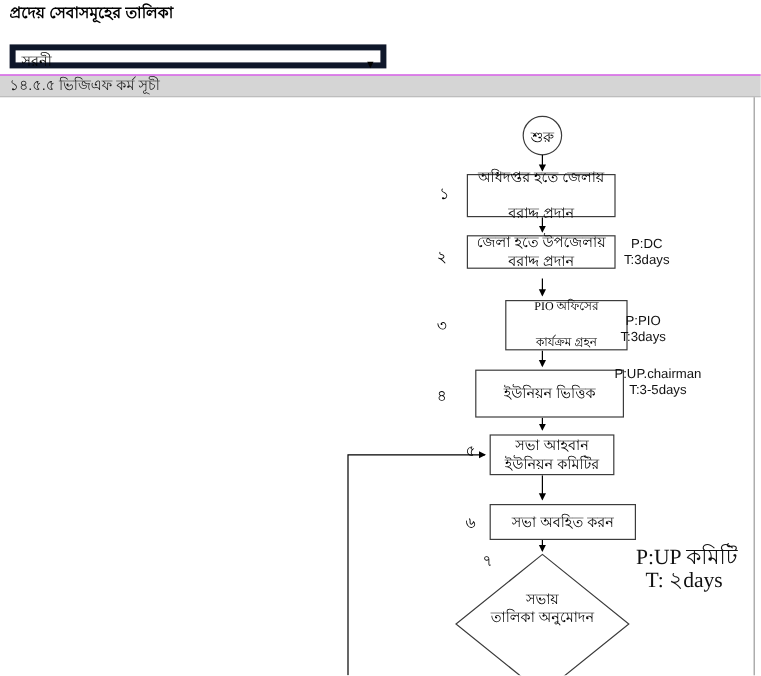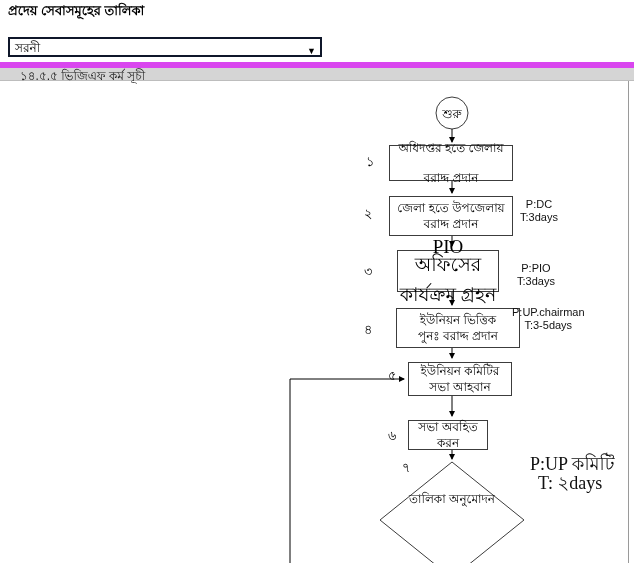--- a/index.html
+++ b/index.html
@@ -9,56 +9,56 @@
     font-family:"Liberation Sans", sans-serif; color:#000;
   }
   .abs { position:absolute; }
 
   .page-title {
     left:8px; top:1px; font-size:13px; font-weight:bold; color:#000000;
   }
 
   .select-box {
     left:8px; top:37px; width:314px; height:20px;
-    background:#fff; border:2px solid #0f172a;
+    background:#fff; border:5px solid #0f172a;
     font-size:12px; line-height:18px; padding-left:5px;
     cursor:default;
   }
   .select-arrow {
     position:absolute; right:4px; top:3px; font-size:9px; color:#000;
   }
 
   .section-bar {
     left:0; top:62px; width:634px; height:19px;
-    background:#d5d5d5; border-top:6px solid #d946ef; border-bottom:1px solid #bdbdbd;
-    font-size:12px; line-height:17px; padding-left:20px; color:#1a1a1a;
+    background:#d5d5d5; border-top:1px solid #d946ef; border-bottom:1px solid #bdbdbd;
+    font-size:12px; line-height:17px; padding-left:8px; color:#1a1a1a;
   }
 
   .right-edge {
     left:628px; top:81px; width:1px; height:482px; background:#9a9a9a;
   }
 
   svg.connectors { left:0; top:0; width:634px; height:563px; pointer-events:none; }
 
   .flow-box {
     background:#fff; border:1px solid #3c3c3c;
     font-size:12px; line-height:16px; text-align:center;
     display:flex; flex-direction:column; justify-content:center;
     z-index:2;
   }
   .start-label {
     left:430px; top:105px; width:44px; text-align:center; font-size:12px; z-index:2;
   }
   #b1 { left:389px; top:145px; width:124px; height:36px;gap:14px; }
-  #b2 { left:389px; top:196px; width:124px; height:40px; }
-  #b3 { left:397px; top:250px; width:102px; height:42px;
-        font-family:"Liberation Serif", serif; font-size:19px; line-height:18px;gap:12px; }
+  #b2 { left:389px; top:196px; width:124px; height:28px; }
+  #b3 { left:421px; top:250px; width:102px; height:42px;
+        font-family:"Liberation Serif", serif; font-size:10px; line-height:18px;gap:12px; }
   #b4 { left:396px; top:308px; width:124px; height:40px; }
   #b5 { left:408px; top:362px; width:104px; height:34px; }
-  #b6 { left:408px; top:420px; width:80px; height:30px; }
+  #b6 { left:408px; top:420px; width:122px; height:30px; }
 
   .step-num { font-size:13px; color:#000; z-index:2; }
   #n1 { left:366px; top:152px; }
   #n2 { left:364px; top:204px; }
   #n3 { left:364px; top:262px; }
   #n4 { left:364px; top:320px; }
   #n5 { left:388px; top:366px; }
   #n6 { left:388px; top:426px; }
   #n7 { left:402px; top:458px; }
 
@@ -128,31 +128,31 @@
 <div class="abs flow-box" id="b2">
   <div>জেলা হতে উপজেলায়</div>
   <div>বরাদ্দ প্রদান</div>
 </div>
 <div class="abs flow-box" id="b3">
   <div>PIO অফিসের</div>
   <div>কার্যক্রম গ্রহন</div>
 </div>
 <div class="abs flow-box" id="b4">
   <div>ইউনিয়ন ভিত্তিক</div>
-  <div>পুনঃ বরাদ্দ প্রদান</div>
 </div>
 <div class="abs flow-box" id="b5">
+  <div>সভা আহবান</div>
   <div>ইউনিয়ন কমিটির</div>
-  <div>সভা আহবান</div>
 </div>
 <div class="abs flow-box" id="b6">
   <div>সভা অবহিত করন</div>
 </div>
 
 <div class="abs diamond-text">
+  <div>সভায়</div>
   <div>তালিকা অনুমোদন</div>
 </div>
 
 <div class="abs annotation" id="a2">
   <div>P:DC</div>
   <div>T:3days</div>
 </div>
 <div class="abs annotation" id="a3">
   <div>P:PIO</div>
   <div>T:3days</div>

